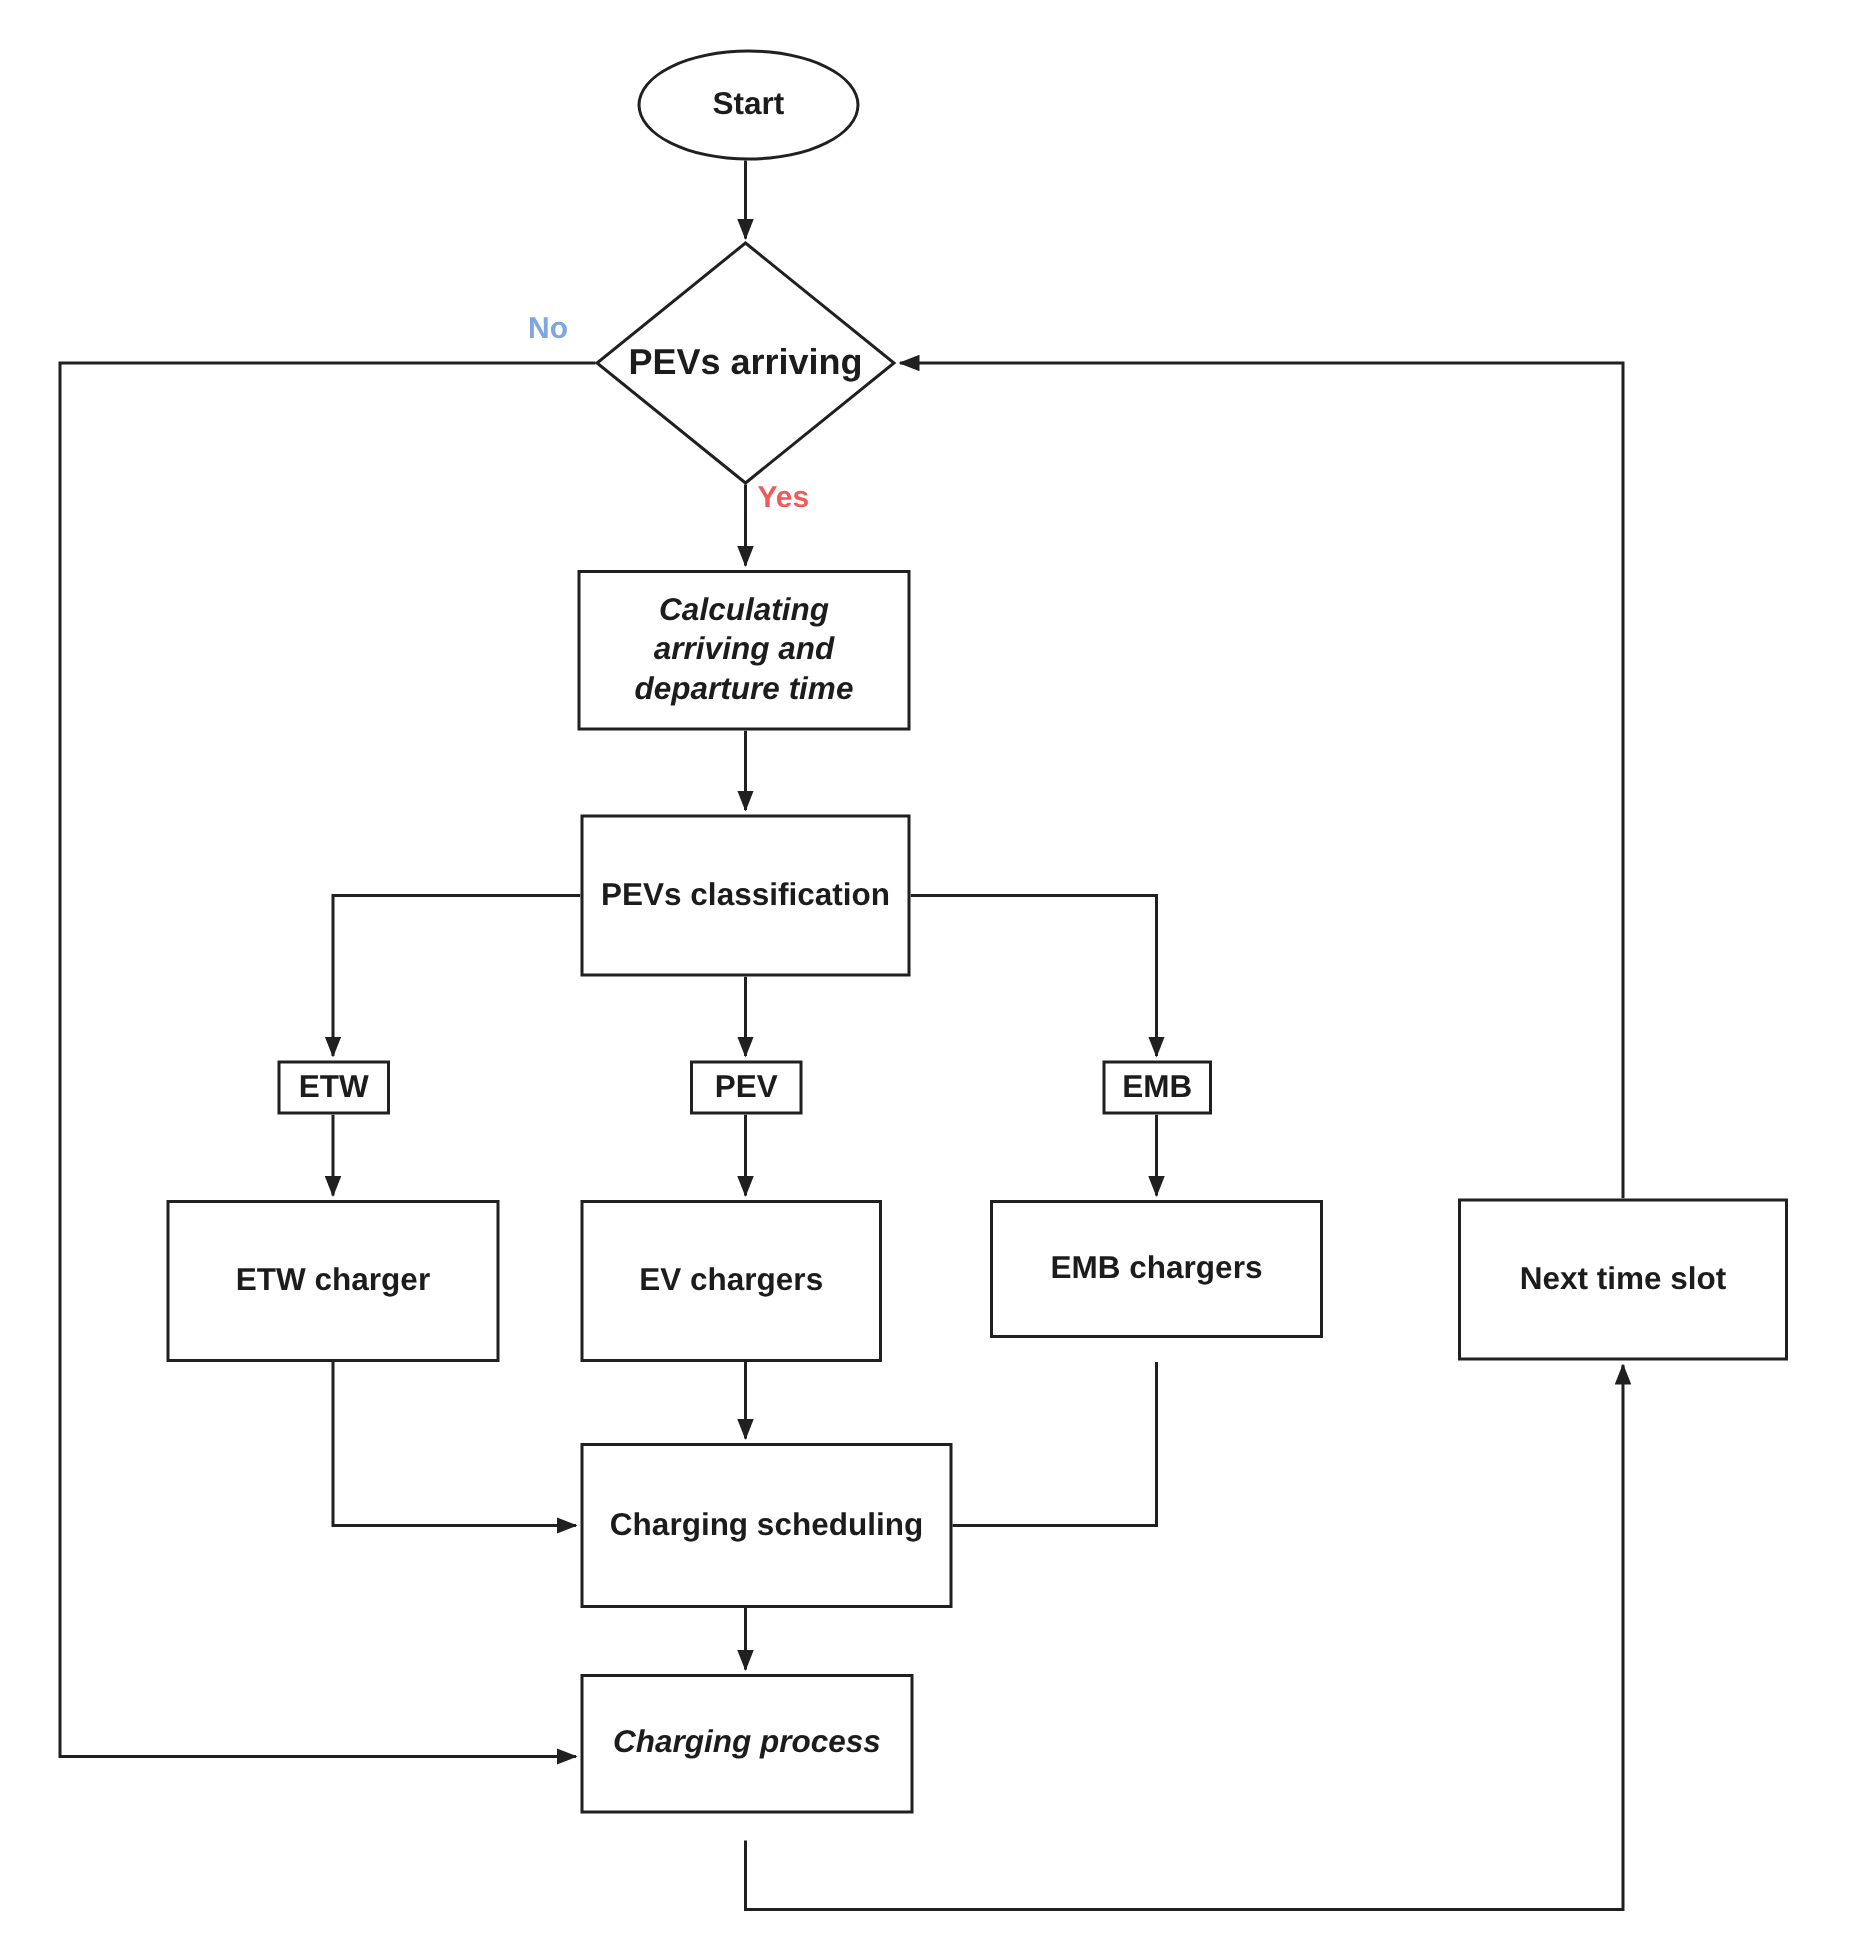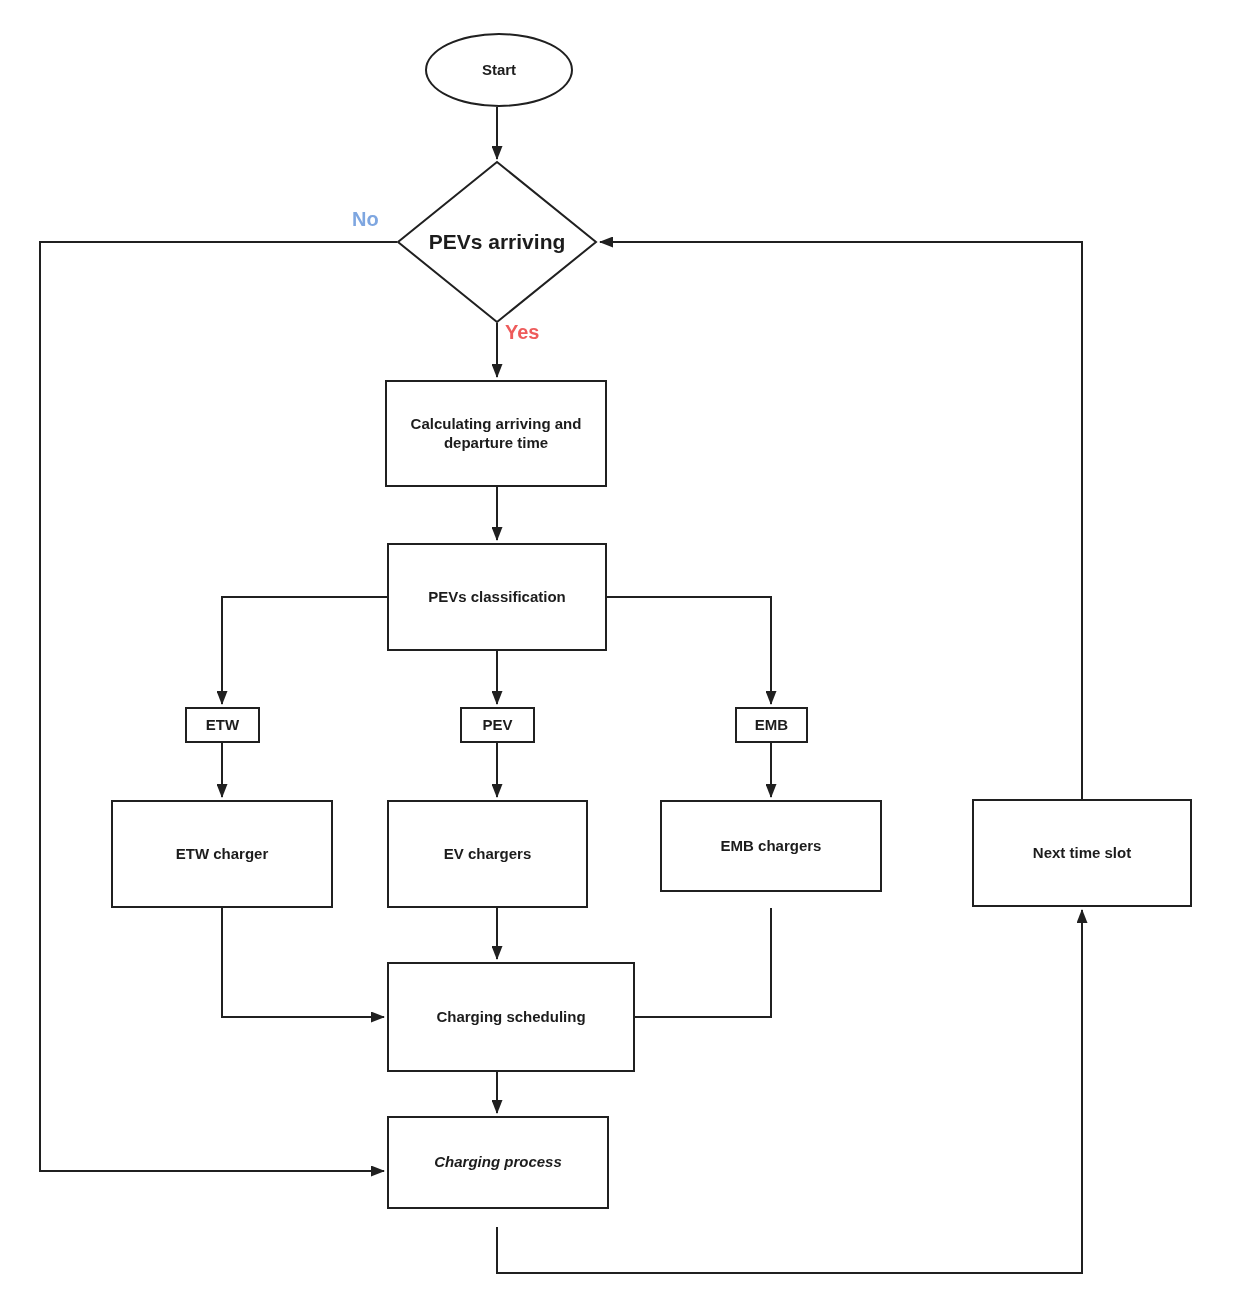--- a/index.html
+++ b/index.html
@@ -21,30 +21,30 @@
   .wires polyline{fill:none;stroke:var(--stroke);stroke-width:2;}
   .wires polygon.shape{fill:var(--node_fill);stroke:var(--stroke);stroke-width:2;}
   .wires marker path{fill:var(--stroke);}
   .node{
     position:absolute;
     box-sizing:border-box;
     background:var(--node_fill);
     border:2px solid var(--stroke);
     display:flex;align-items:center;justify-content:center;
     text-align:center;
-    font-weight:bold;font-size:15px;line-height:1.25;color:#1c1c1c;
+    font-weight:bold;font-size:21px;line-height:1.25;color:#1c1c1c;
   }
   .node.ellipse{border-radius:50%;}
-  .node.pad{padding:12px 14px;}
+  .node.pad{padding:12px 14px;font-style:italic;}
   .overlay-label{
     position:absolute;
     box-sizing:border-box;
     display:flex;align-items:center;justify-content:center;
     text-align:center;
-    font-weight:bold;font-size:21px;line-height:1.2;color:#1c1c1c;
+    font-weight:bold;font-size:24px;line-height:1.2;color:#1c1c1c;
     background:transparent;border:none;pointer-events:none;
   }
   .edge-label{
     position:absolute;
     font-weight:bold;font-size:20px;line-height:1;
   }
   .edge-label.no{color:var(--no_label);text-align:left;}
   .edge-label.yes{color:var(--yes_label);text-align:left;}
 </style>
 </head>

